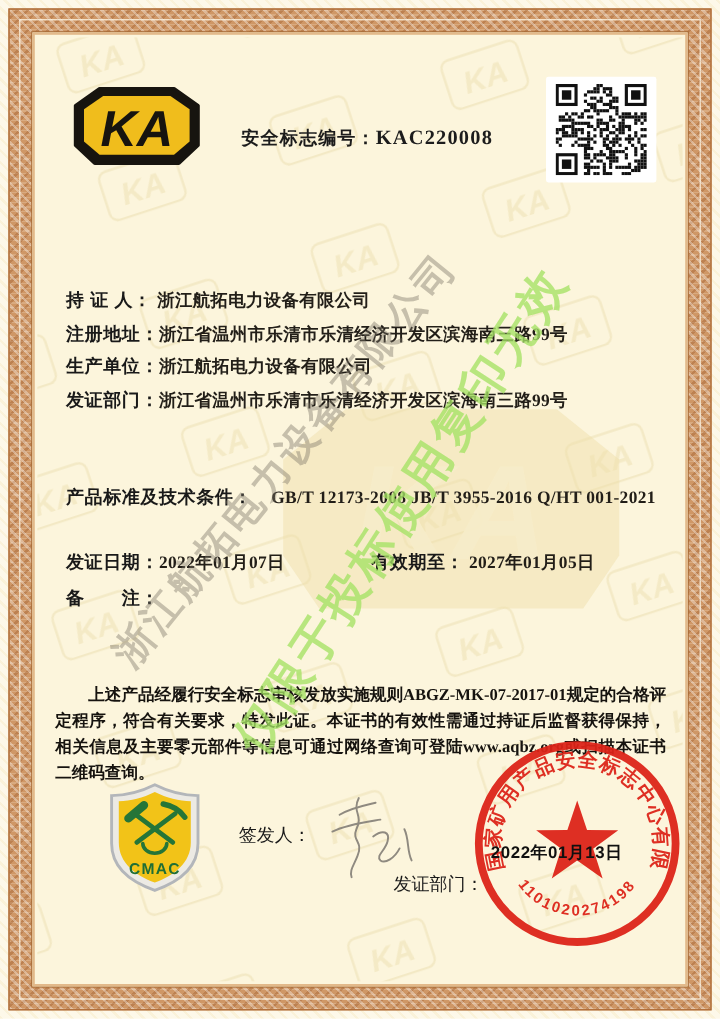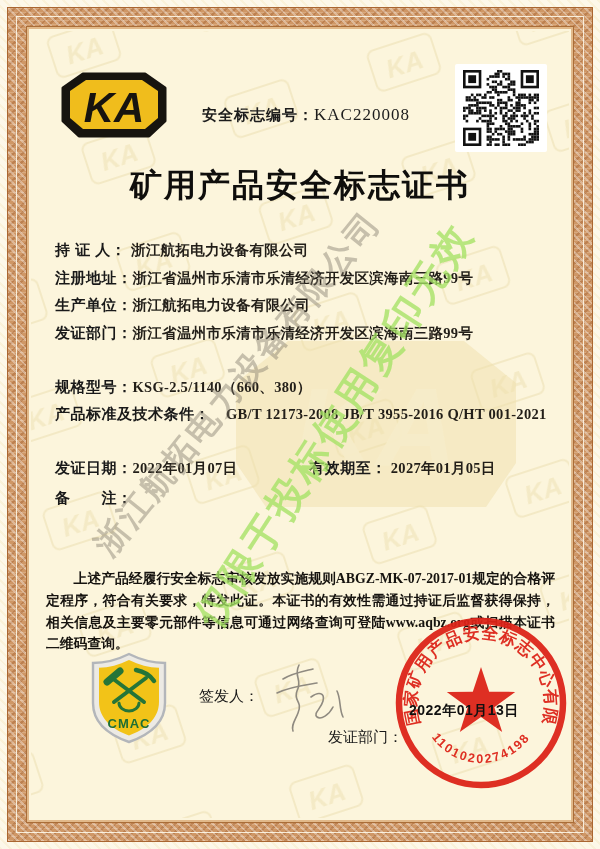--- a/index.html
+++ b/index.html
@@ -14,21 +14,21 @@
         border:1px solid #aa6631;}
   .band::after{content:"";position:absolute;inset:8px;border:1px solid rgba(255,250,235,.85);pointer-events:none;}
   .content-bg{position:absolute;inset:27px;background:#fcf5dc;border:2px solid #e2b98a;box-shadow:0 0 0 1px #a96d38;}
   .content{position:absolute;left:31px;top:31px;width:538px;height:787px;}
 
   .tilebg{position:absolute;left:0;top:0;width:538px;height:787px;pointer-events:none;}
   .bigka{position:absolute;left:195px;top:300px;width:300px;height:205px;pointer-events:none;}
 
   .ka-logo{position:absolute;left:26px;top:40px;width:114px;height:68px;}
   .certline{position:absolute;left:40px;top:74px;width:470px;text-align:center;font-size:15px;font-weight:700;color:#1c1c1c;letter-spacing:1px;}
-  .certno{font-family:"Liberation Serif","DejaVu Serif",serif;font-size:17px;font-weight:400;letter-spacing:1px;}
+  .certno{font-family:"Liberation Serif","DejaVu Serif",serif;font-size:17px;font-weight:700;letter-spacing:1px;}
   .qrbox{position:absolute;left:424px;top:33px;width:92px;height:88px;background:#ffffff;border-radius:2px;}
   .qrbox svg{position:absolute;left:8px;top:6px;}
 
   .title{position:absolute;left:0;top:133px;width:538px;text-align:center;
          font-family:"Liberation Serif","DejaVu Serif",serif;font-weight:700;font-size:32px;letter-spacing:2px;color:#0f0e0c;}
 
   .row{position:absolute;left:24px;display:flex;align-items:baseline;white-space:nowrap;}
   .lab{font-weight:700;font-size:15px;color:#191919;flex:0 0 76px;letter-spacing:.5px;}
   .row.wide .lab{flex:0 0 auto;margin-right:16px;}
   .val{font-weight:700;font-size:14.5px;color:#221e18;font-family:"Liberation Serif","DejaVu Serif",serif;letter-spacing:.3px;}
@@ -379,41 +379,36 @@
           <rect x="2" y="2" width="3" height="3" fill="#111111"></rect>
           <rect x="22" y="0" width="7" height="7" fill="#111111"></rect>
           <rect x="23" y="1" width="5" height="5" fill="#ffffff"></rect>
           <rect x="24" y="2" width="3" height="3" fill="#111111"></rect>
           <rect x="0" y="22" width="7" height="7" fill="#111111"></rect>
           <rect x="1" y="23" width="5" height="5" fill="#ffffff"></rect>
           <rect x="2" y="24" width="3" height="3" fill="#111111"></rect>
         </svg>
     </div>
 
-    <div class="title">矿用产品安全标志证书</div>
 
     <div class="row" style="top:210px">
       <span class="lab">持 证 人：</span>
       <span class="val">浙江航拓电力设备有限公司</span>
     </div>
     <div class="row" style="top:238px">
       <span class="lab">注册地址：</span>
       <span class="val">浙江省温州市乐清市乐清经济开发区滨海南三路99号</span>
     </div>
     <div class="row" style="top:265px">
       <span class="lab">生产单位：</span>
       <span class="val">浙江航拓电力设备有限公司</span>
     </div>
     <div class="row" style="top:293px">
       <span class="lab">发证部门：</span>
       <span class="val">浙江省温州市乐清市乐清经济开发区滨海南三路99号</span>
-    </div>
-    <div class="row" style="top:347px">
-      <span class="lab">规格型号：</span>
-      <span class="val">KSG-2.5/1140（660、380）</span>
     </div>
     <div class="row wide" style="top:374px">
       <span class="lab">产品标准及技术条件：</span>
       <span class="val">GB/T 12173-2008 JB/T 3955-2016 Q/HT 001-2021</span>
     </div>
     <div class="row" style="top:428px">
       <span class="lab">发证日期：</span>
       <span class="val">2022年01月07日</span>
       <span class="lab2">有效期至：</span>
       <span class="val">2027年01月05日</span>

